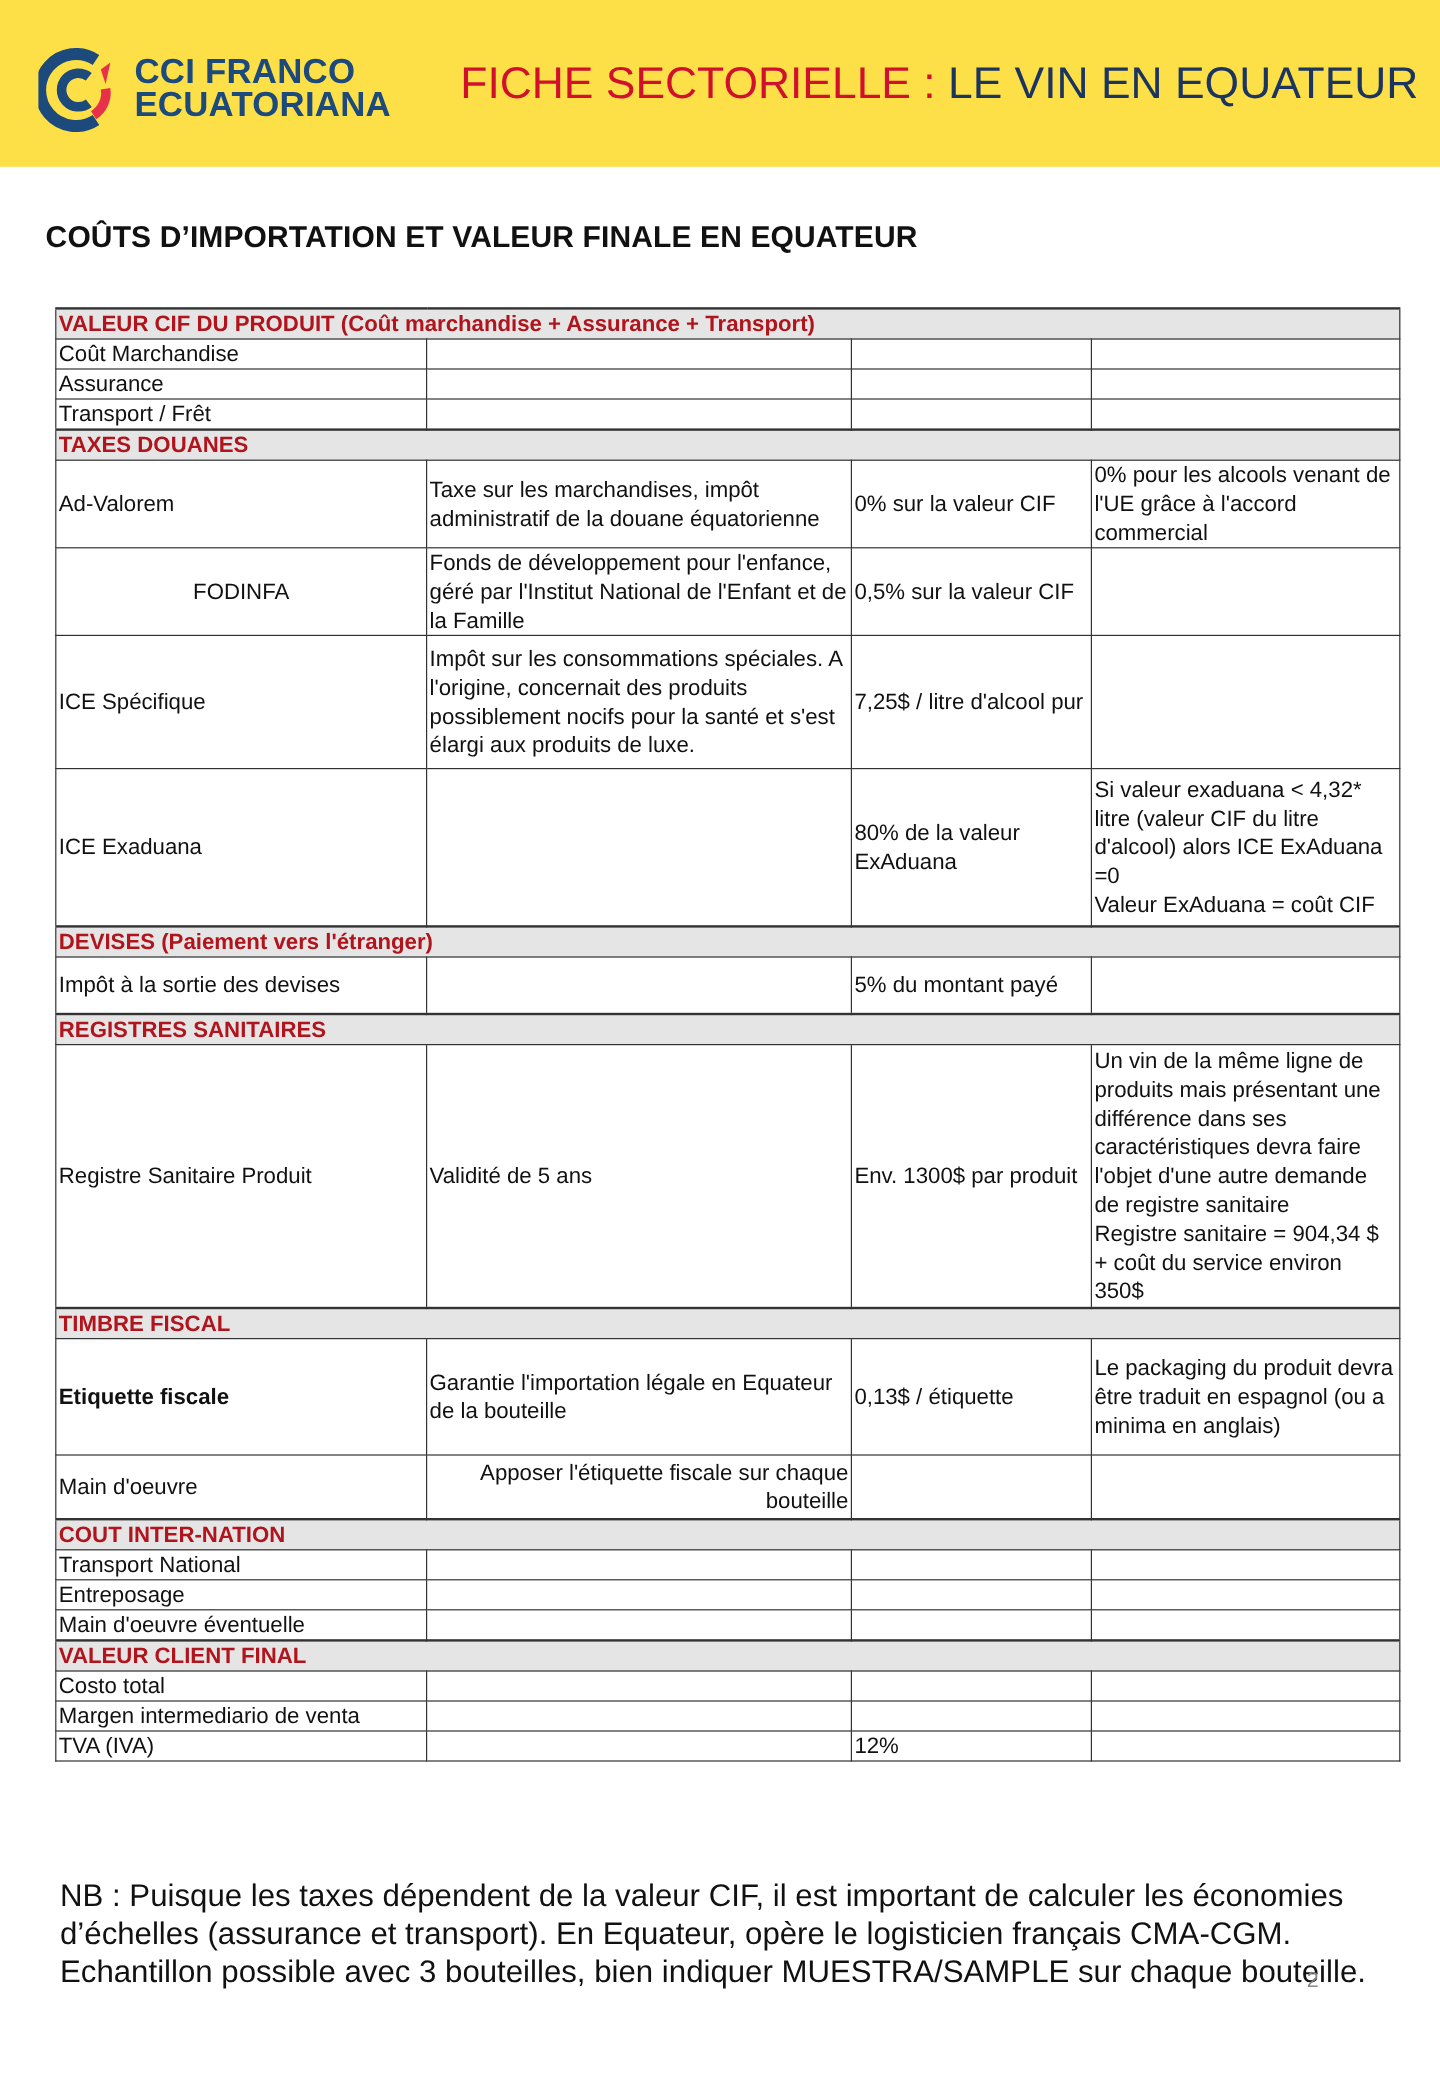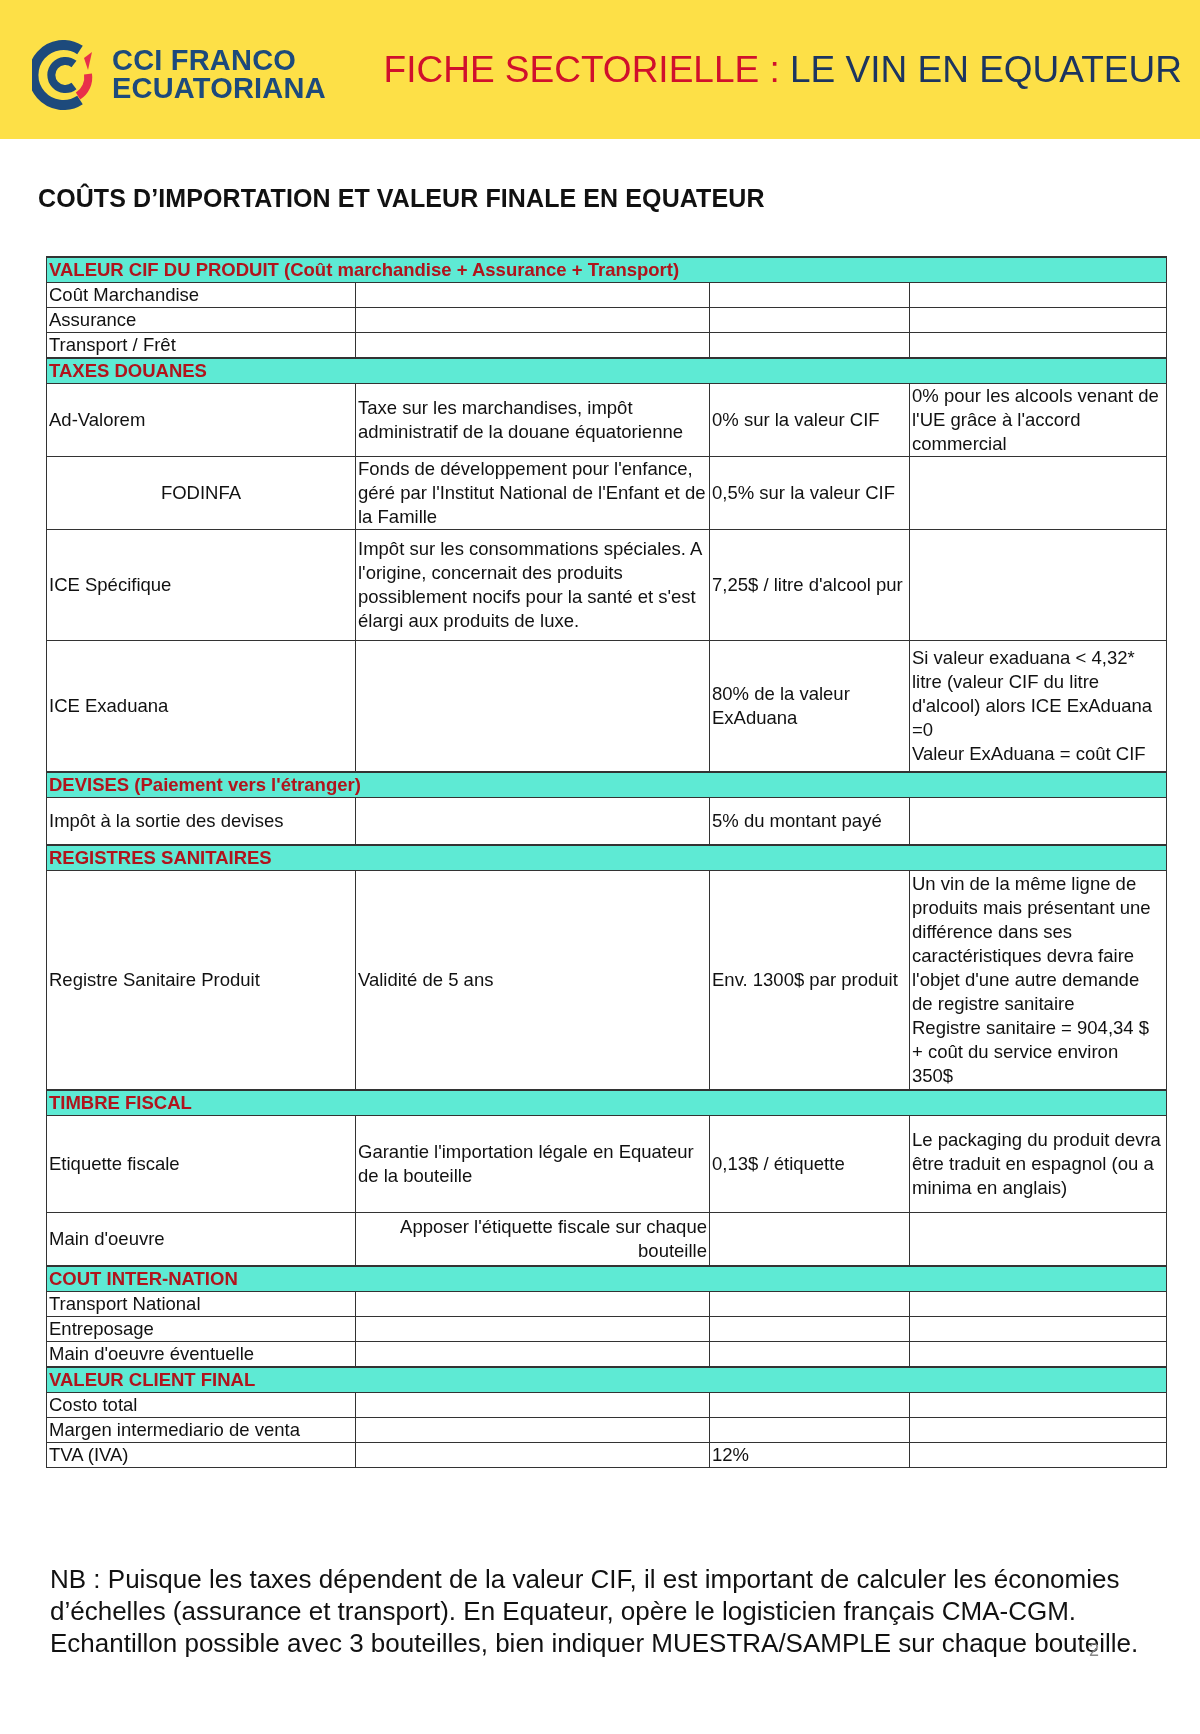--- a/index.html
+++ b/index.html
@@ -7,21 +7,21 @@
   .header { position:absolute; left:0; top:0; width:1200px; height:139px; background:#fde047; }
   .logo { position:absolute; left:32px; top:40px; width:70px; height:70px; }
   .brand { position:absolute; left:112px; top:46px; color:#1d4a7c; font-weight:bold; font-size:29px; line-height:28px; letter-spacing:0.2px; }
   .title { position:absolute; right:18px; top:48px; font-size:37px; line-height:44px; white-space:nowrap; }
   .title .red { color:#d0102c; }
   .title .blue { color:#1c3560; }
   .section-title { position:absolute; left:38px; top:184px; font-size:25px; font-weight:bold; color:#111; letter-spacing:0.1px; }
   table.costs { position:absolute; left:46px; top:256px; width:1120px; border-collapse:collapse; table-layout:fixed; font-size:18.5px; line-height:24px; }
   table.costs td { border:1.5px solid #333; padding:0 2px; vertical-align:middle; }
   table.costs col.c1 { width:309px; } table.costs col.c2 { width:354px; } table.costs col.c3 { width:200px; } table.costs col.c4 { width:257px; }
-  tr.sec td { background:#5eead4; color:#b0141c; font-weight:bold; height:24px; border-top:2px solid #333; }
+  tr.sec td { background:#e5e5e5; color:#b0141c; font-weight:bold; height:24px; border-top:2px solid #333; }
   tr.r1 td { height:24px; }
   .nb { position:absolute; left:50px; top:1563px; width:1110px; font-size:26px; line-height:32px; color:#111; }
   .pagenum { position:absolute; left:1089px; top:1640px; font-size:18px; color:#888; }
 </style>
 </head>
 <body>
 
 <div class="header">
   <svg class="logo" viewBox="0 0 70 70">
     <path d="M48 10 A30 30 0 1 0 48 60" fill="none" stroke="#1d4a7c" stroke-width="10"></path>
@@ -113,21 +113,21 @@
         <td style="height: 218px;">Registre Sanitaire Produit</td>
         <td style="height: 218px;">Validité de 5 ans</td>
         <td style="height: 218px;">Env. 1300$ par produit</td>
         <td style="height: 218px; white-space: pre-line;">Un vin de la même ligne de produits mais présentant une différence dans ses caractéristiques devra faire l'objet d'une autre demande de registre sanitaire
 Registre sanitaire = 904,34 $ + coût du service environ 350$</td>
       </tr>
       <tr class="sec">
         <td colspan="4">TIMBRE FISCAL</td>
       </tr>
       <tr>
-        <td style="height: 96px;">Etiquette fiscale</td>
+        <td style="height: 96px; font-weight: bold;">Etiquette fiscale</td>
         <td style="height: 96px;">Garantie l'importation légale en Equateur de la bouteille</td>
         <td style="height: 96px;">0,13$ / étiquette</td>
         <td style="height: 96px; white-space: pre-line;">Le packaging du produit devra être traduit en espagnol (ou a minima en anglais)</td>
       </tr>
       <tr>
         <td style="height: 52px;">Main d'oeuvre</td>
         <td style="height: 52px; text-align: right;">Apposer l'étiquette fiscale sur chaque bouteille</td>
         <td style="height: 52px;"></td>
         <td style="height: 52px; white-space: pre-line;"></td>
       </tr>

